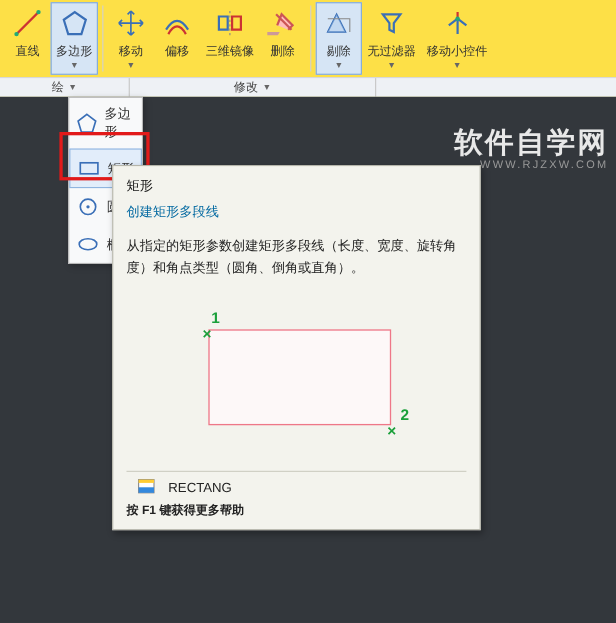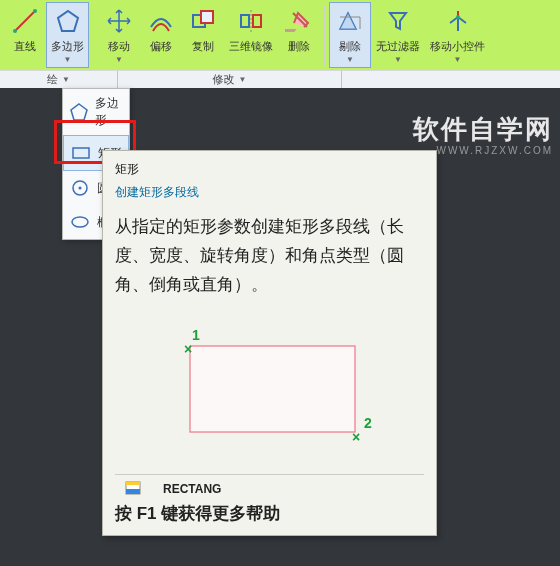--- a/index.html
+++ b/index.html
@@ -1,41 +1,41 @@
 <!DOCTYPE html>
 <html><head>
 <meta charset="utf-8">
 <style>
   * { box-sizing: border-box; margin: 0; padding: 0; }
   body { font-family: "Microsoft YaHei", sans-serif; font-size: 12px; background: #3a3f44; width: 560px; height: 566px; overflow: hidden; position: relative; }
-  .ribbon { background: #bef264; border-bottom: 6px solid #15803d; }
+  .ribbon { background: #fde047; border-bottom: 6px solid #15803d; }
   .ribbon-row { display: flex; align-items: flex-start; height: 70px; padding: 2px 4px; gap: 0; }
   .tool { display: flex; flex-direction: column; align-items: center; justify-content: flex-start; padding: 2px 4px; height: 66px; cursor: pointer; border: 1px solid transparent; }
   .tool.active { background: #d6e5f5; border: 1px solid #7da7d8; }
   .tool .icon { width: 32px; height: 32px; display: flex; align-items: center; justify-content: center; }
   .tool .lbl { font-size: 11px; color: #333; text-align: center; margin-top: 2px; white-space: nowrap; }
   .tool .arrow { font-size: 8px; color: #666; margin-top: 1px; }
   .sep { width: 1px; background: #d0d0d0; height: 60px; margin: 3px 4px; }
   .panel-row { display: flex; background: #eef1f5; border-top: 1px solid #d8d8d8; height: 18px; }
   .panel-cell { border-right: 1px solid #c5c5c5; display: flex; align-items: center; justify-content: center; font-size: 11px; color: #444; position: relative; }
   .panel-cell .pa { font-size: 8px; margin-left: 4px; color: #666; }
   .dark { position: absolute; top: 88px; left: 0; right: 0; bottom: 0; background: #33373c; }
   .dropdown { position: absolute; top: 88px; left: 62px; width: 68px; background: #f8f9fa; border: 1px solid #b8b8b8; box-shadow: 2px 2px 6px rgba(0,0,0,0.25); }
   .dd-item { display: flex; align-items: center; padding: 6px 6px; gap: 6px; cursor: pointer; }
   .dd-item .ic { width: 22px; height: 22px; display: flex; align-items: center; justify-content: center; }
   .dd-item .tx { font-size: 12px; color: #333; }
   .redbox { position: absolute; top: 120px; left: 54px; width: 82px; height: 44px; border: 3px solid #e21a1a; pointer-events: none; }
   .tooltip { position: absolute; top: 150px; left: 102px; width: 335px; background: #f3f3ed; border: 1px solid #b5b5aa; box-shadow: 2px 3px 6px rgba(0,0,0,0.3); padding: 10px 12px 10px 12px; }
   .tooltip .tt-title { font-size: 12px; color: #111; margin-bottom: 6px; }
   .tooltip .tt-sub { font-size: 12px; color: #0369a1; margin-bottom: 12px; }
-  .tooltip .tt-body { font-size: 17px; color: #222; line-height: 1.7; margin-bottom: 10px; }
+  .tooltip .tt-body { font-size: 12px; color: #222; line-height: 1.7; margin-bottom: 10px; }
   .tooltip .diagram { width: 260px; height: 150px; margin: 10px auto 14px; position: relative; }
   .tooltip hr { border: none; border-top: 1px solid #ccccc0; margin: 6px 0; }
-  .tooltip .tt-cmd { display: flex; align-items: center; gap: 22px; font-size: 12px; font-weight: bold; color: #222; margin: 4px 0; padding-left: 10px; }
-  .tooltip .tt-f1 { font-size: 17px; color: #222; font-weight: bold; }
+  .tooltip .tt-cmd { display: flex; align-items: center; gap: 12px; font-size: 12px; font-weight: normal; color: #222; margin: 4px 0; padding-left: 10px; }
+  .tooltip .tt-f1 { font-size: 11px; color: #222; font-weight: bold; }
   .watermark { position: absolute; top: 112px; right: 7px; text-align: right; color: #ddd; pointer-events: none; }
   .watermark .wm1 { font-size: 26px; font-weight: bold; letter-spacing: 2px; color: #e8e8e8; }
   .watermark .wm2 { font-size: 10px; color: #999; letter-spacing: 2px; margin-top: -2px; }
 </style>
 </head>
 <body>
 
 <div class="ribbon">
   <div class="ribbon-row">
 
@@ -75,29 +75,20 @@
     <div class="tool">
       <span class="icon">
         <svg width="28" height="28">
             <path d="M4 20 Q14 4 24 20" stroke="#3a6fb7" stroke-width="2" fill="none"></path>
             <path d="M6 24 Q14 10 22 24" stroke="#c33" stroke-width="2" fill="none"></path>
           </svg>
       </span>
       <span class="lbl">偏移</span>
     </div>
 
-    <div class="tool">
-      <span class="icon">
-        <svg width="28" height="28">
-            <rect x="4" y="8" width="12" height="12" fill="none" stroke="#3a6fb7" stroke-width="2"></rect>
-            <rect x="12" y="4" width="12" height="12" fill="#e8f0fb" stroke="#c33" stroke-width="2"></rect>
-          </svg>
-      </span>
-      <span class="lbl">复制</span>
-    </div>
 
     <div class="tool">
       <span class="icon">
         <svg width="28" height="28">
             <path d="M14 3v22" stroke="#888" stroke-width="1" stroke-dasharray="2,2"></path>
             <path d="M4 8l8 0 0 12-8 0z" fill="none" stroke="#3a6fb7" stroke-width="2"></path>
             <path d="M24 8l-8 0 0 12 8 0z" fill="none" stroke="#c33" stroke-width="2"></path>
           </svg>
       </span>
       <span class="lbl">三维镜像</span>

